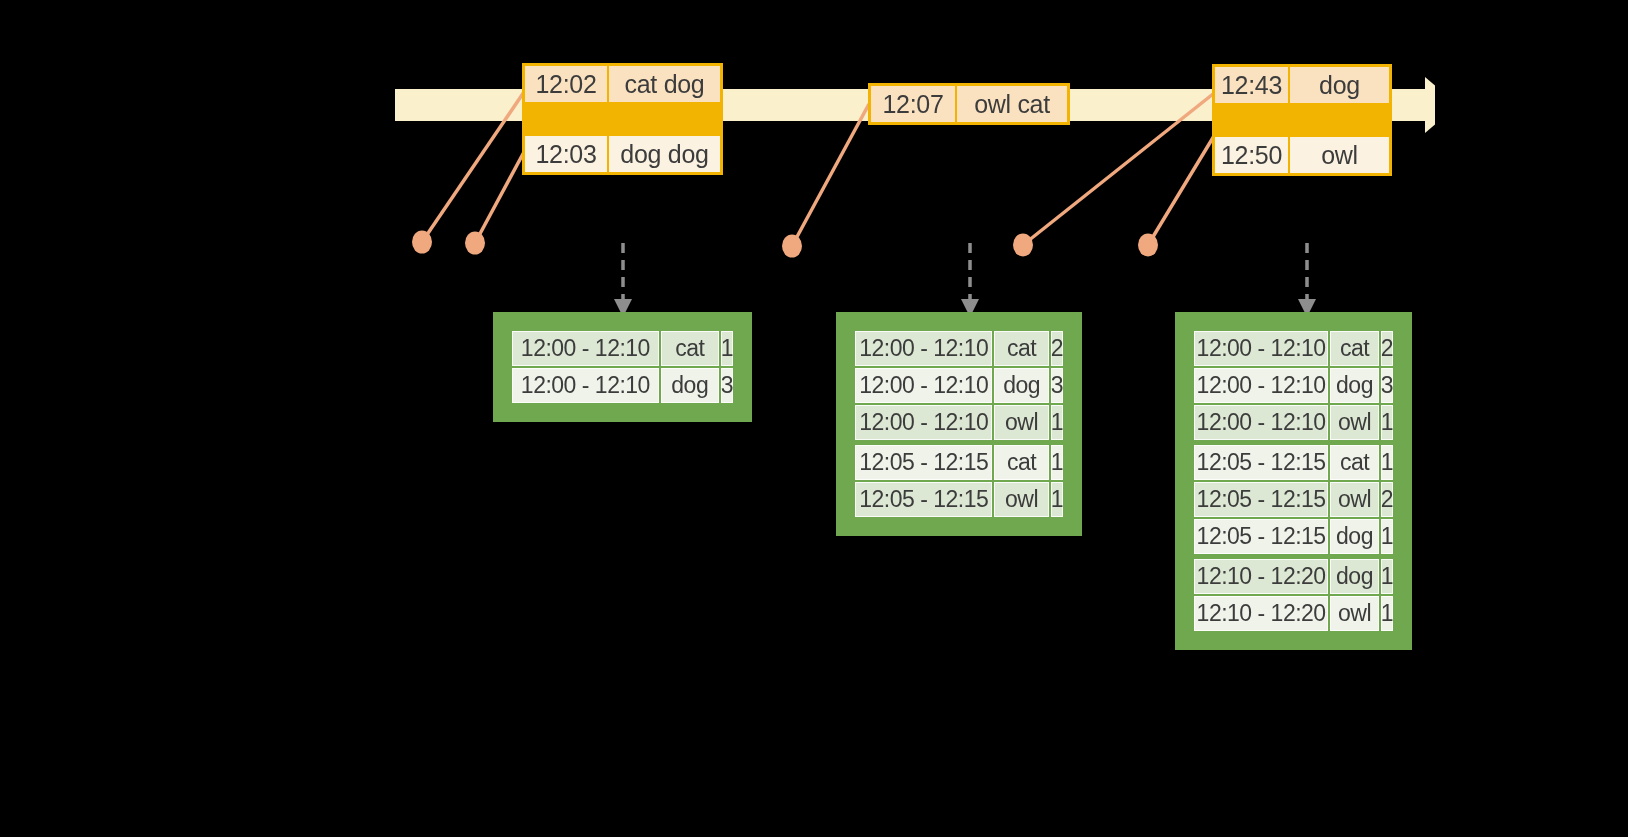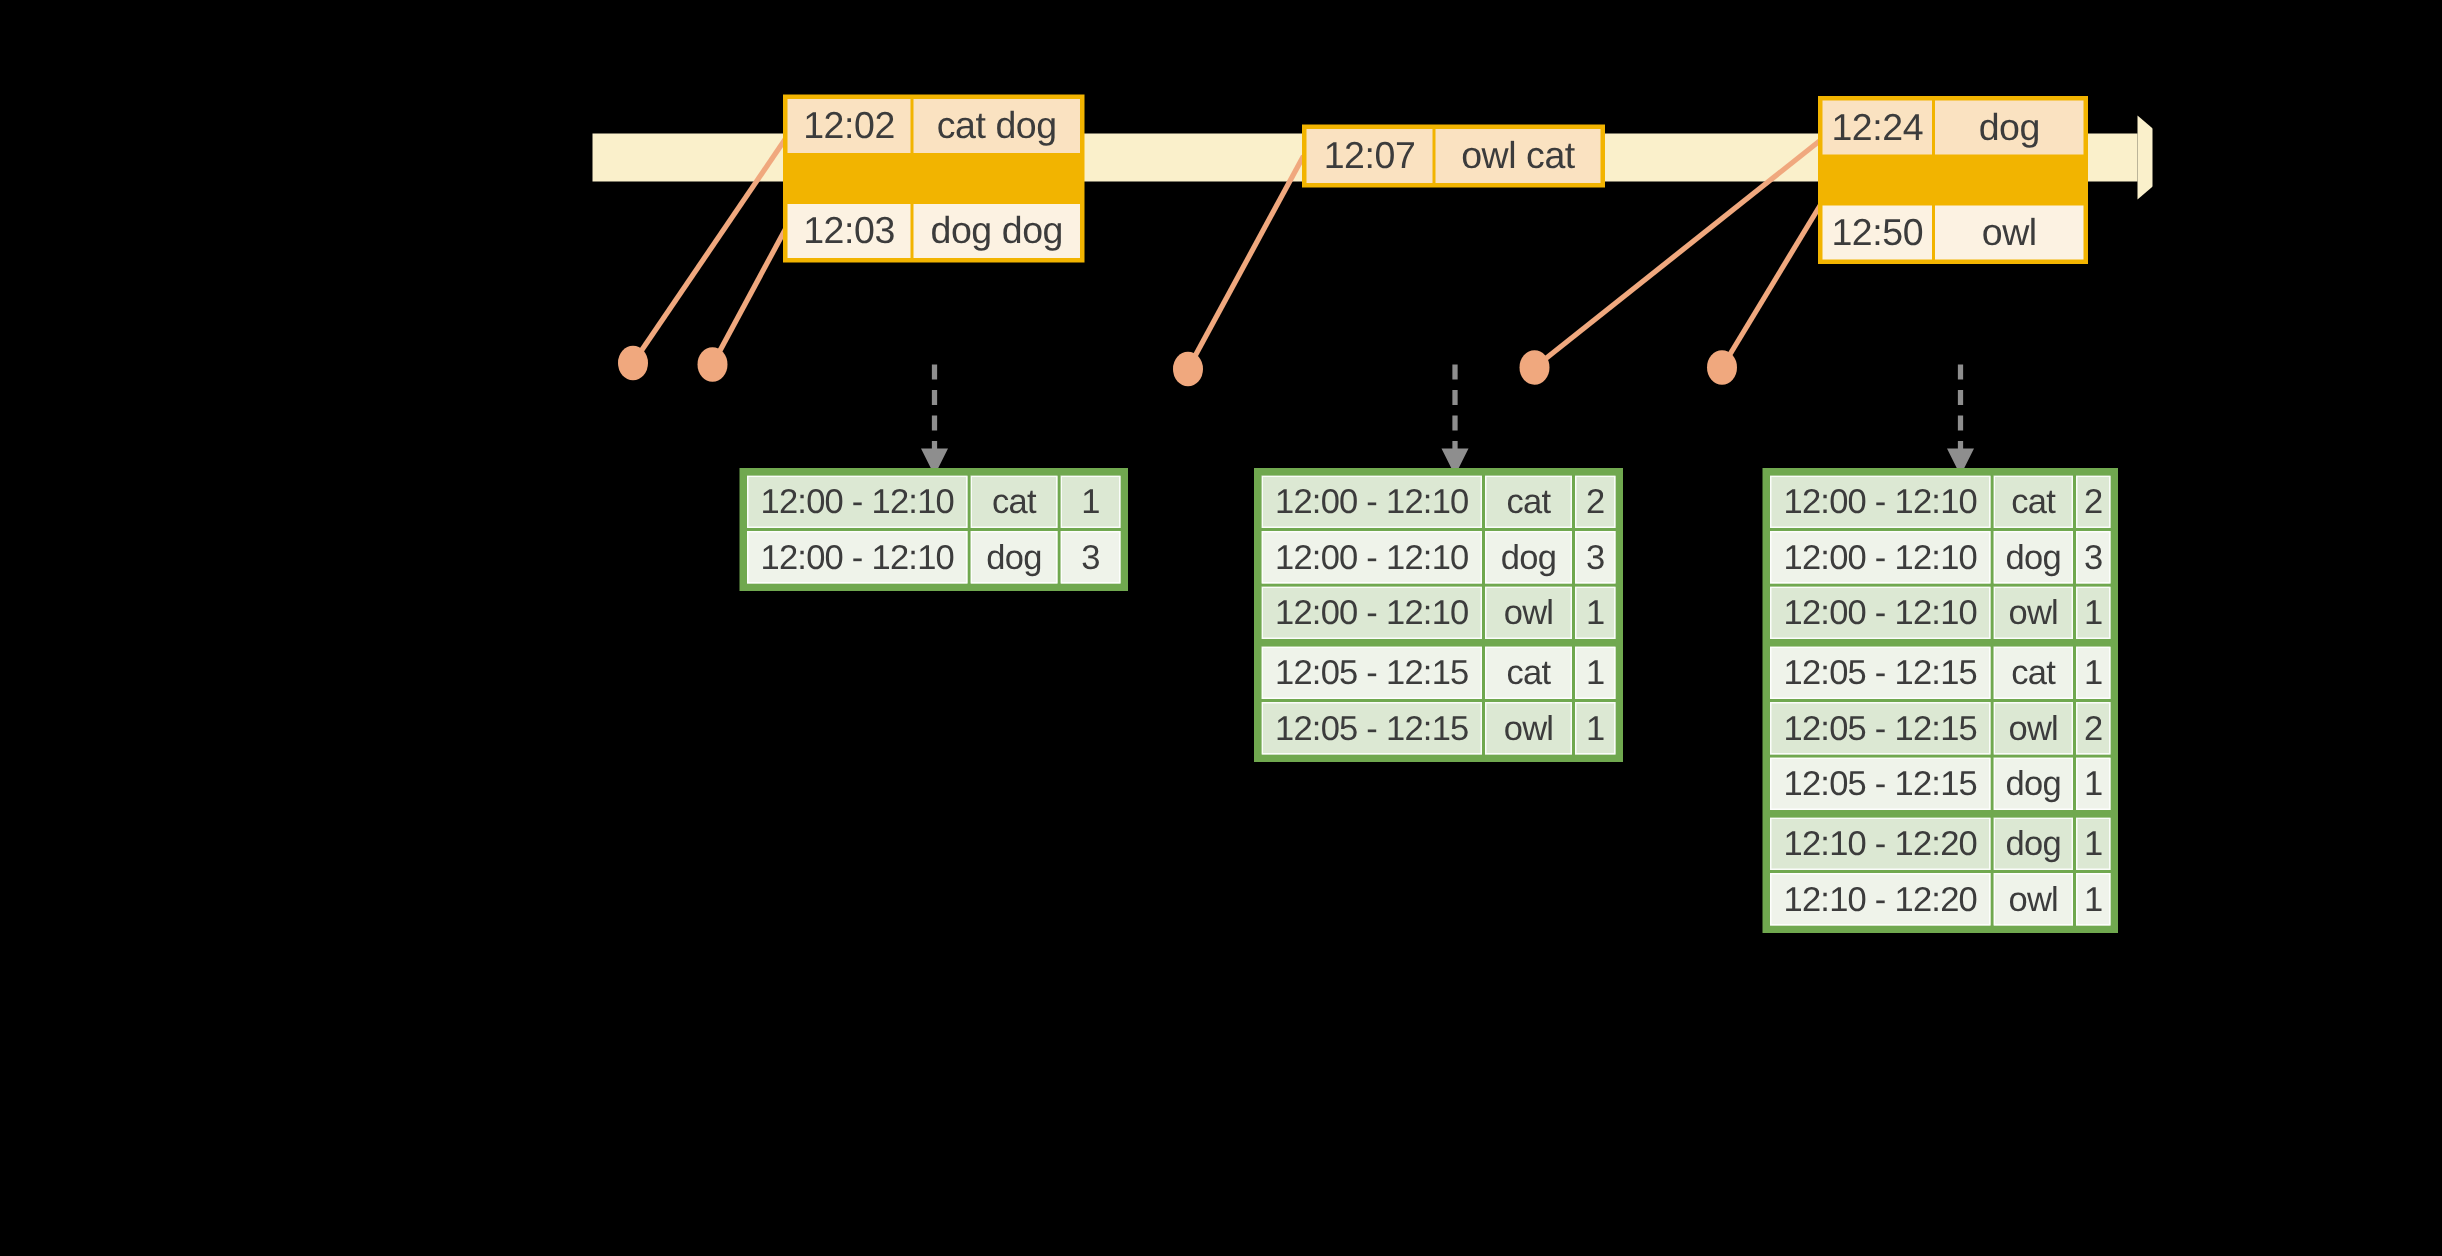--- a/index.html
+++ b/index.html
@@ -26,21 +26,21 @@
   .etable.t1 .ecell.time{width:82px;}
   .etable.t2 .ecell.time{width:84px;}
   .etable.t3 .ecell.time{width:73px;}
   .row-a .ecell{background:var(--peach-dark);}
   .row-b .ecell{background:var(--peach-light);margin-top:32px;}
   .etable.t1{left:522px;top:63px;width:201px;}
   .etable.t2{left:868px;top:83px;width:202px;}
   .etable.t3{left:1212px;top:64px;width:180px;}
 
   
-  .gtable{position:absolute;background:var(--green);padding:5px;box-sizing:border-box;}
+  .gtable{position:absolute;background:var(--green);padding:19px;box-sizing:border-box;}
   .grow{display:flex;margin-top:2px;}
   .grow:first-child{margin-top:0;}
   .grow.group-start{margin-top:5px;}
   .gcell{height:35px;display:flex;align-items:center;justify-content:center;
          font-size:23px;white-space:nowrap;letter-spacing:-0.5px;
          box-shadow:inset 0 0 0 1px rgba(255,255,255,0.85);}
   .gcell.win{width:147px;}
   .gcell.word{width:58px;margin-left:2px;text-align:center;}
   .gtable.g3 .gcell.word{width:53px;}
   .gcell.cnt{flex:1;margin-left:2px;}
@@ -95,21 +95,21 @@
 
   <div class="etable t2">
     <div class="erow row-a">
       <div class="ecell time">12:07</div>
       <div class="ecell words">owl cat</div>
     </div>
   </div>
 
   <div class="etable t3">
     <div class="erow row-a">
-      <div class="ecell time">12:24</div>
+      <div class="ecell time">12:43</div>
       <div class="ecell words">dog</div>
     </div>
     <div class="erow row-b">
       <div class="ecell time">12:50</div>
       <div class="ecell words">owl</div>
     </div>
   </div>
 
   <div class="gtable g1">
     <div class="grow alt-a">

